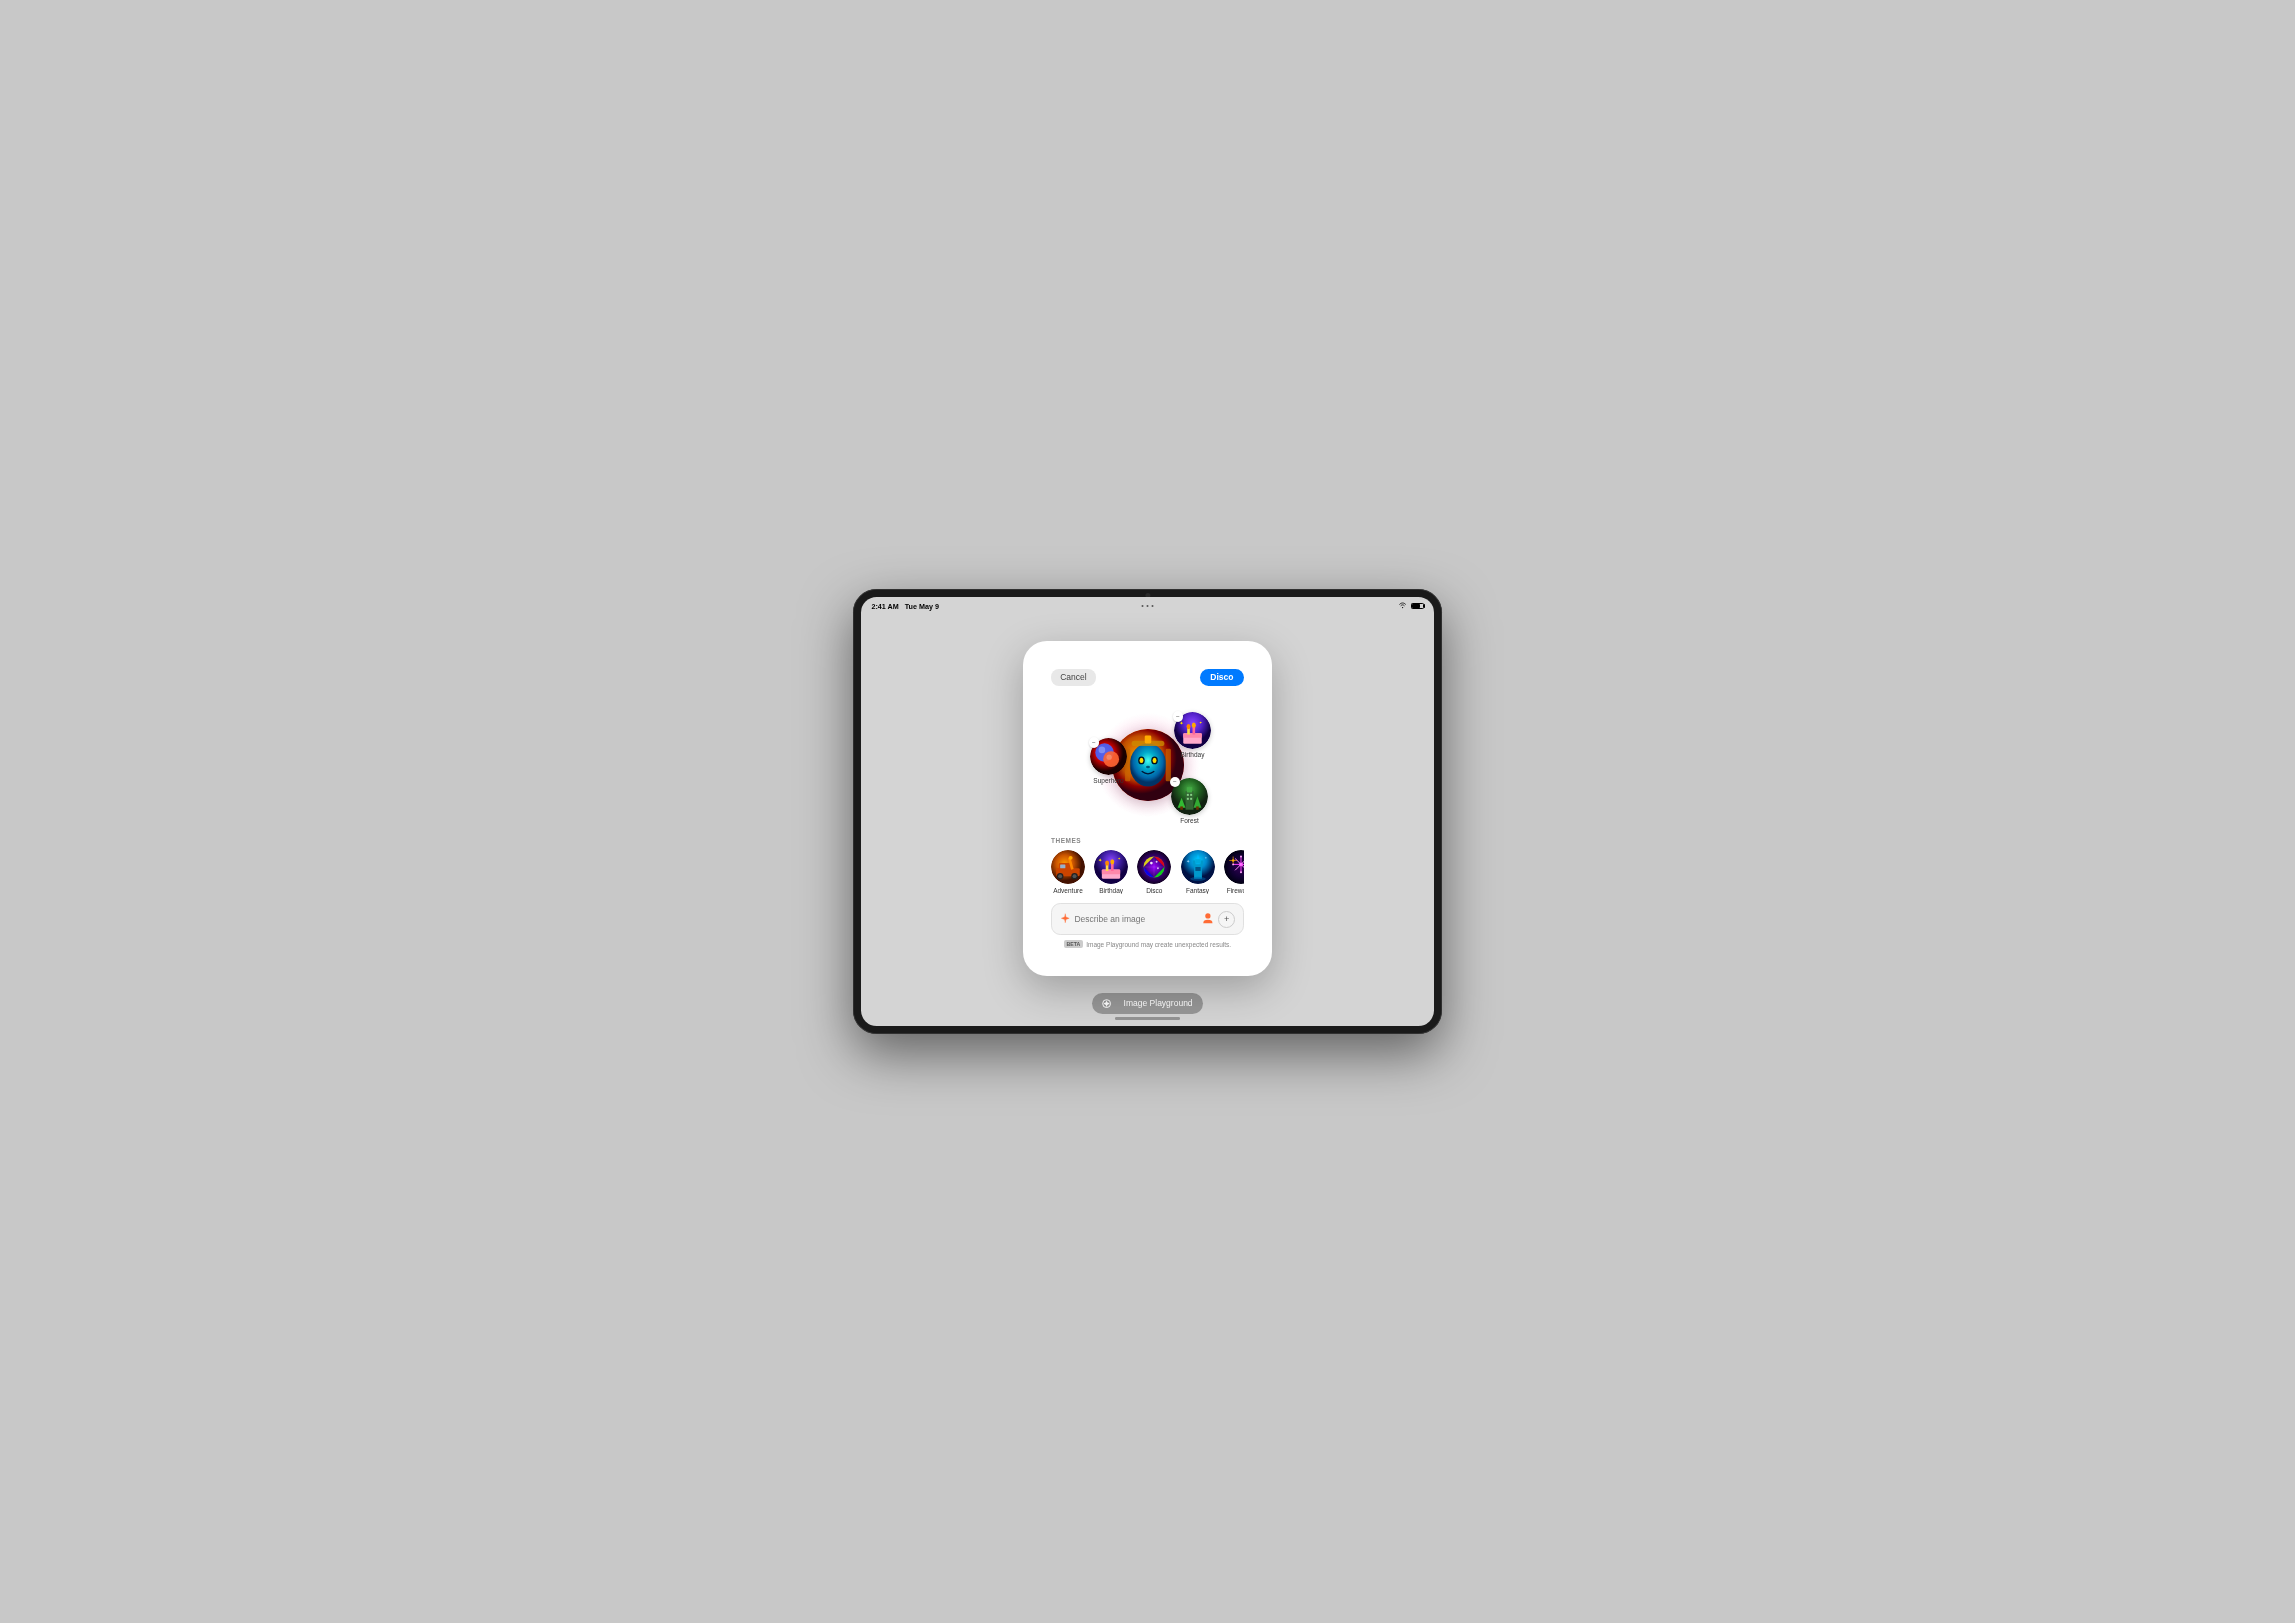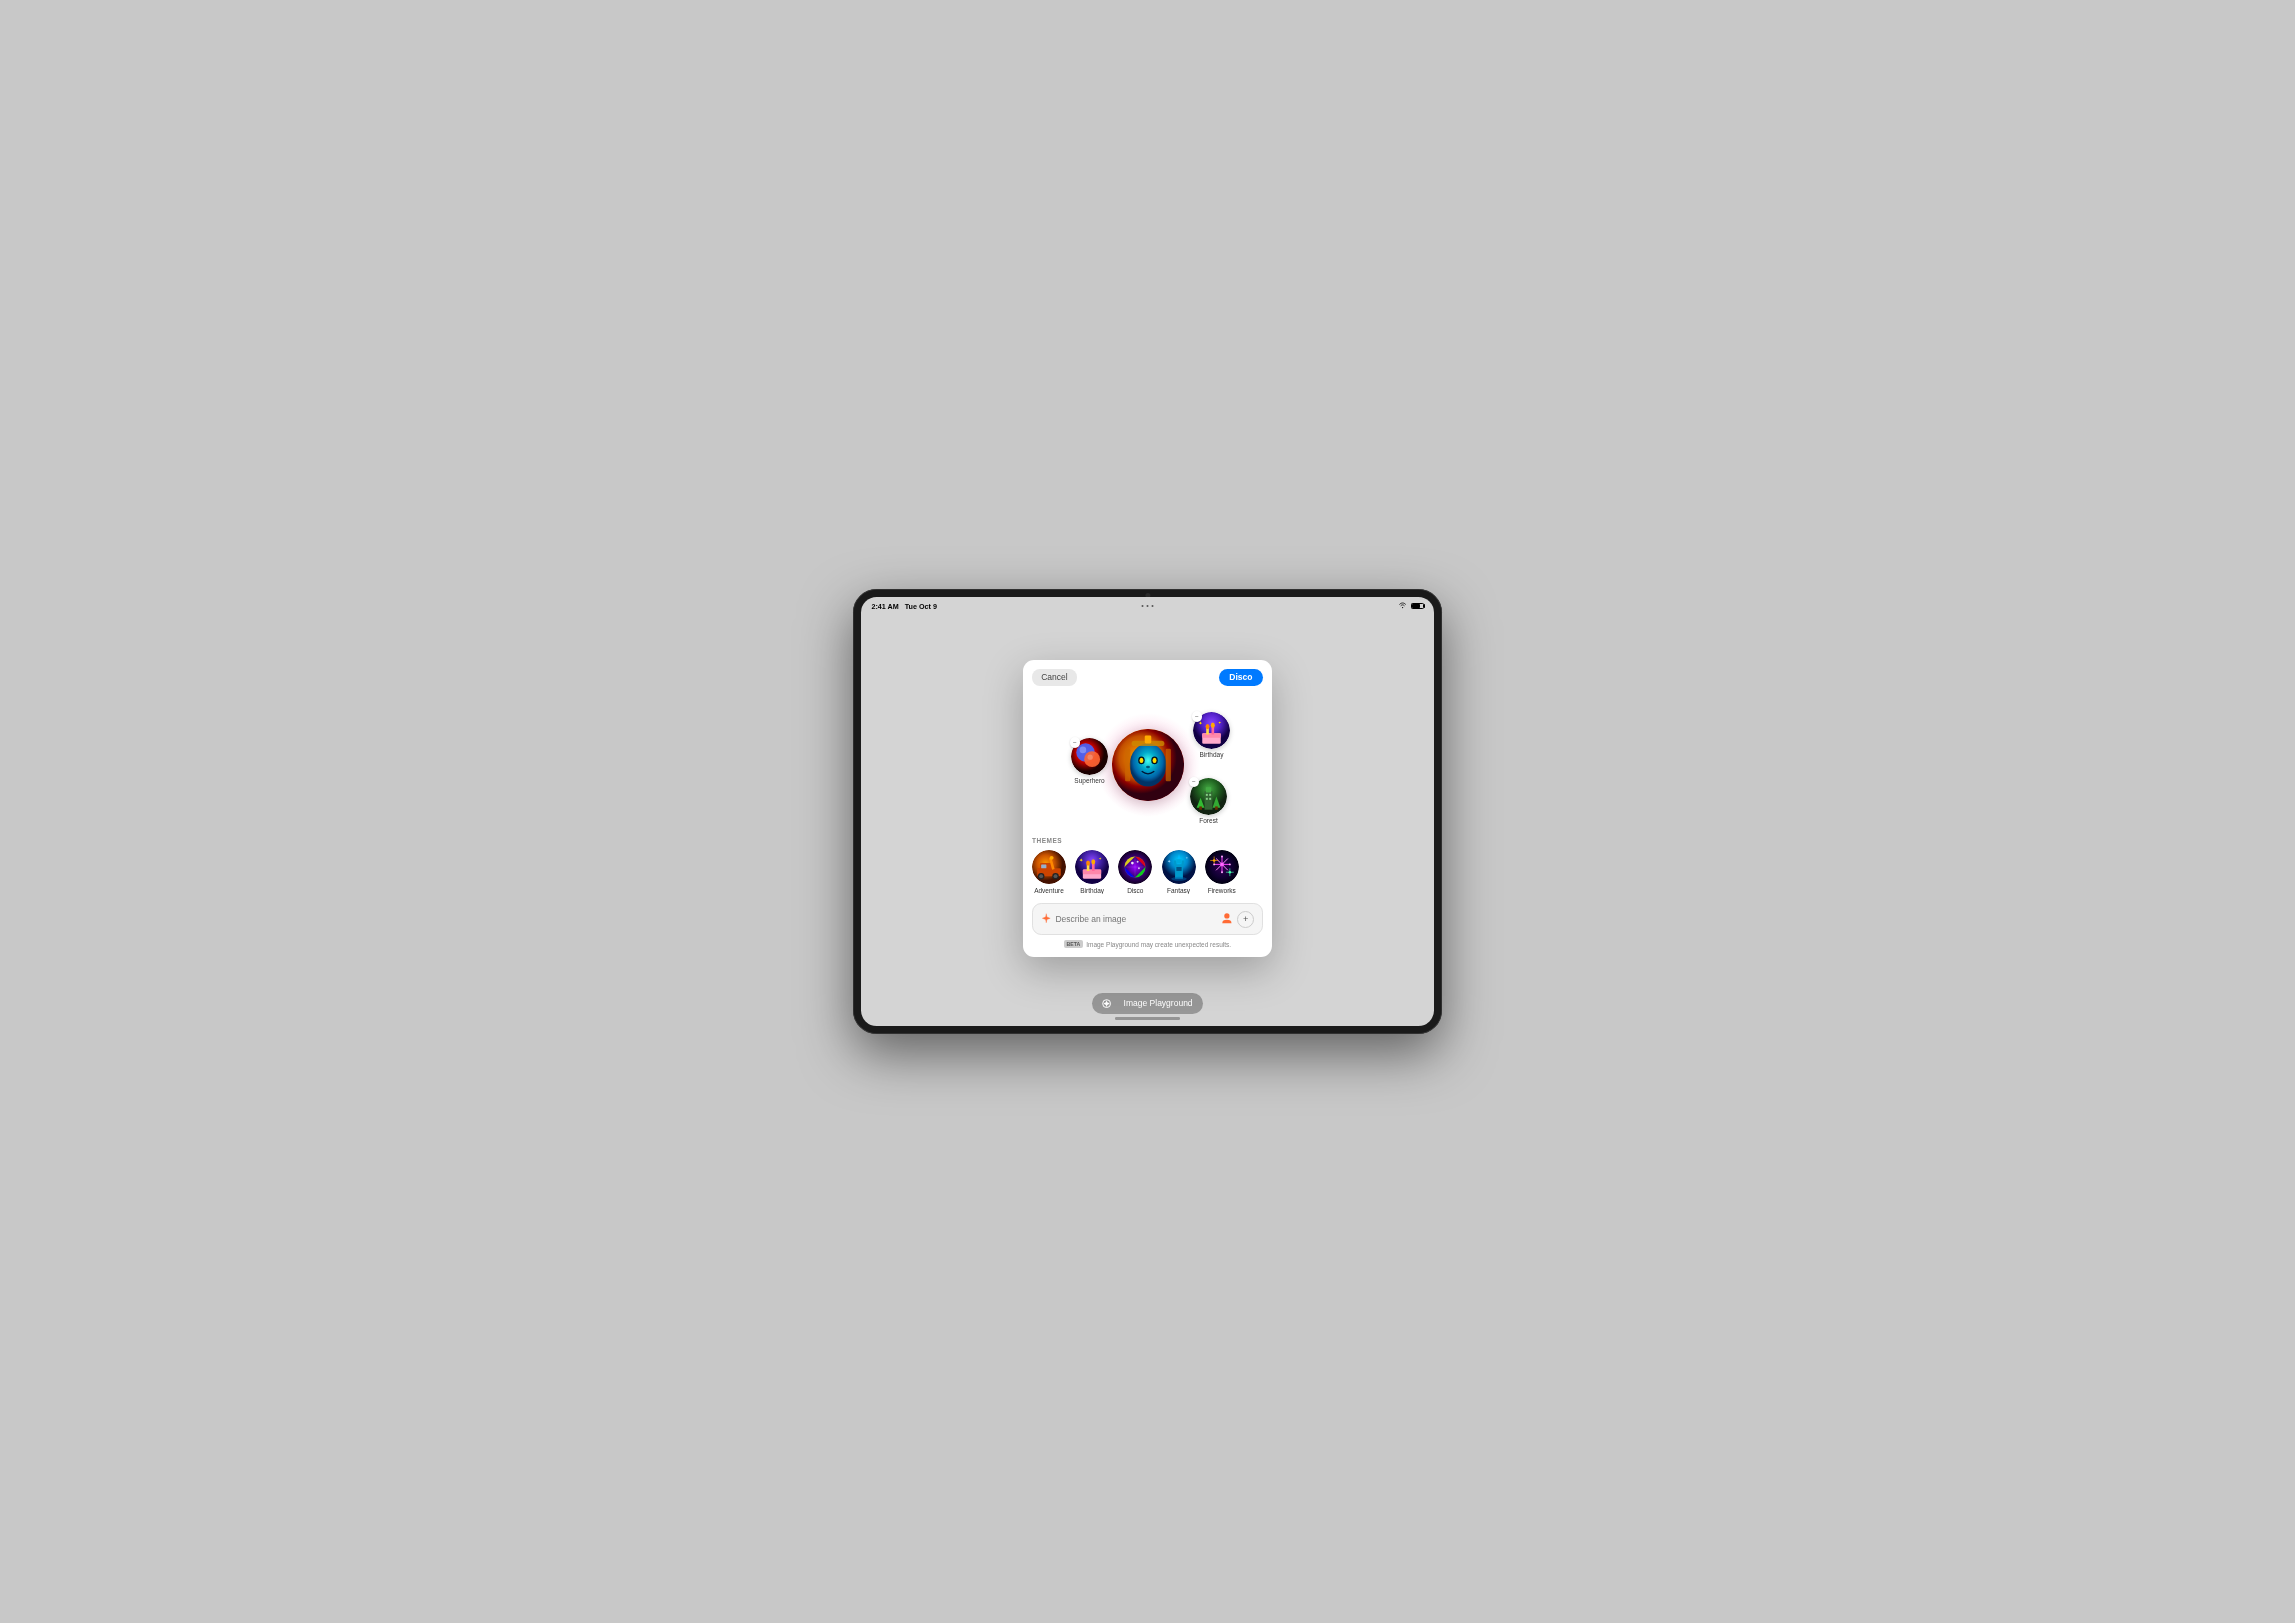--- a/index.html
+++ b/index.html
@@ -153,23 +153,23 @@
     .home-indicator {
       width: 65px;
       height: 2.6px;
       background: rgba(0,0,0,0.3);
       border-radius: 1.3px;
     }
 
     
     .modal {
       background: #fff;
-      border-radius: 11px;
+      border-radius: 24px;
       width: 249px;
-      padding: 9px;
+      padding: 28px;
       box-shadow: 0 13px 39px rgba(0,0,0,0.25);
       position: relative;
       margin-top: 14px;
     }
 
     .modal-header {
       display: flex;
       justify-content: space-between;
       align-items: center;
       margin-bottom: 13px;
@@ -408,21 +408,21 @@
 <body>
 
 <div class="ipad-frame">
   <div class="camera-bar"></div>
   <div class="ipad-screen">
 
     <div class="status-bar">
       <span class="status-time">
         <span>2:41 AM</span>
         &nbsp;
-        <span>Tue Oct 9</span>
+        <span>Tue May 9</span>
       </span>
       <div class="status-center">
         <div class="status-dot"></div>
         <div class="status-dot"></div>
         <div class="status-dot"></div>
       </div>
       <div class="status-right">
         <span class="wifi-icon">
           <svg width="9.2" height="6.5" viewBox="0 0 14 10">
             <path d="M7 7.5a1 1 0 1 1 0 2 1 1 0 0 1 0-2z" fill="#000"></path>

